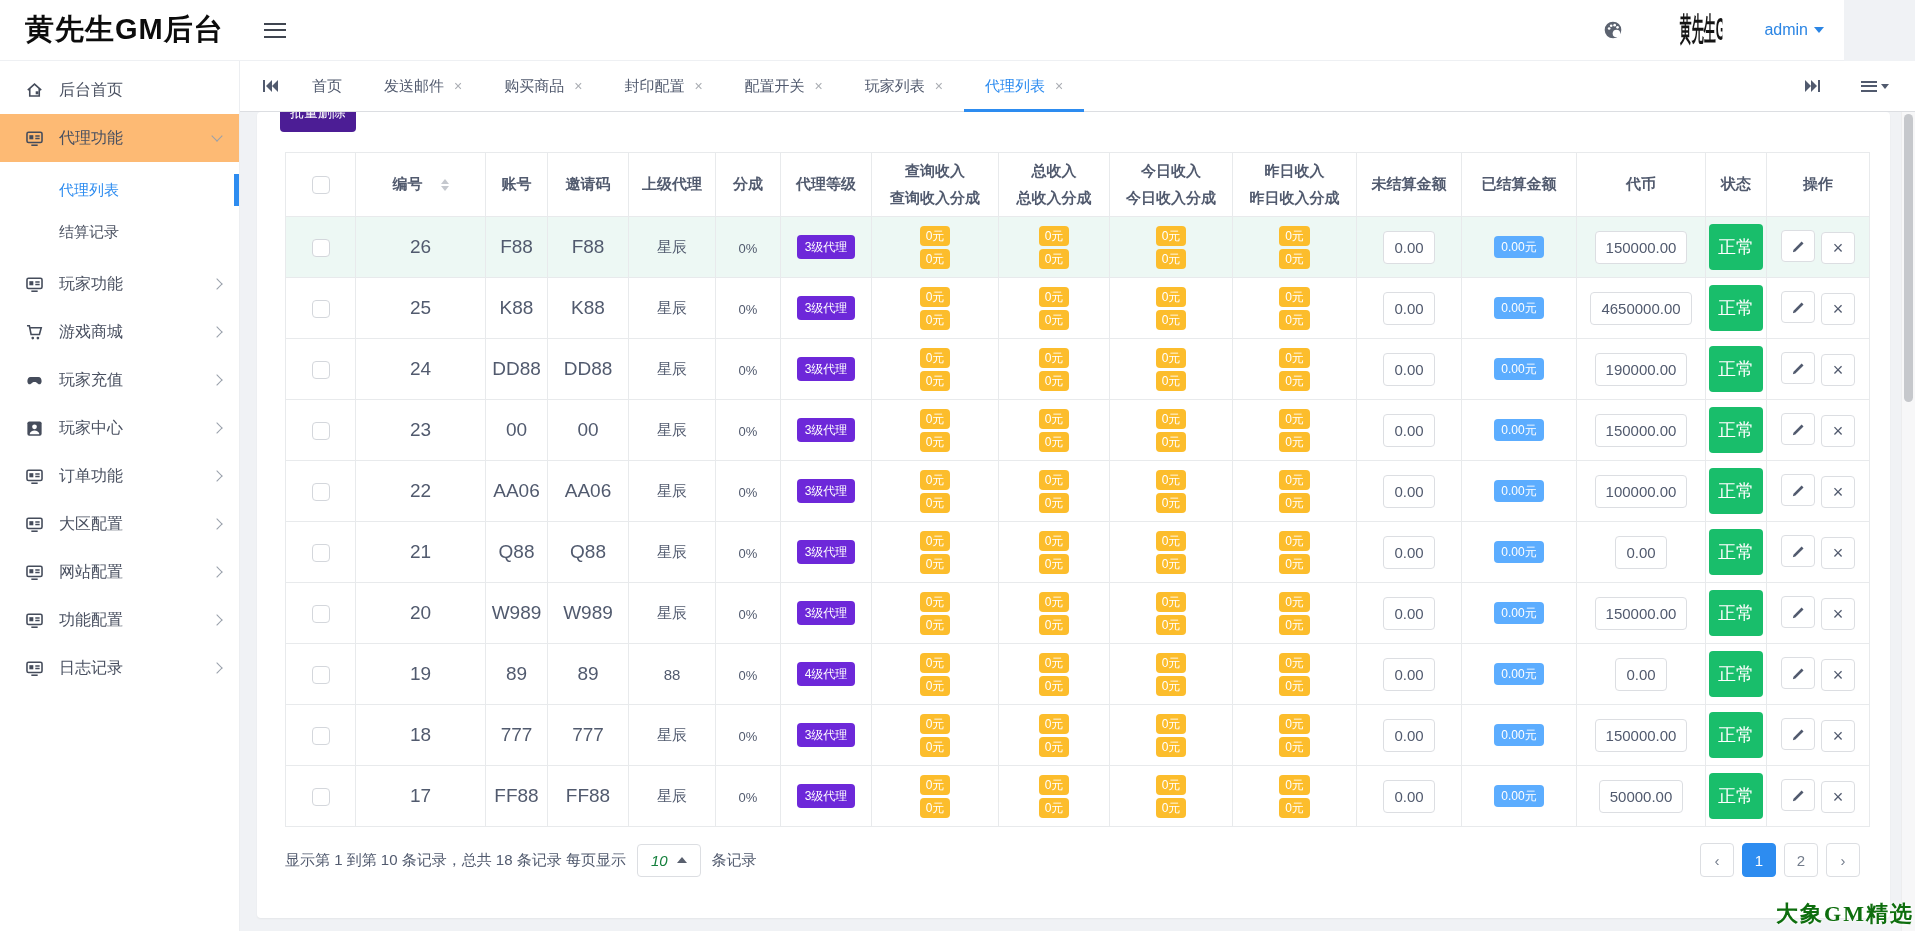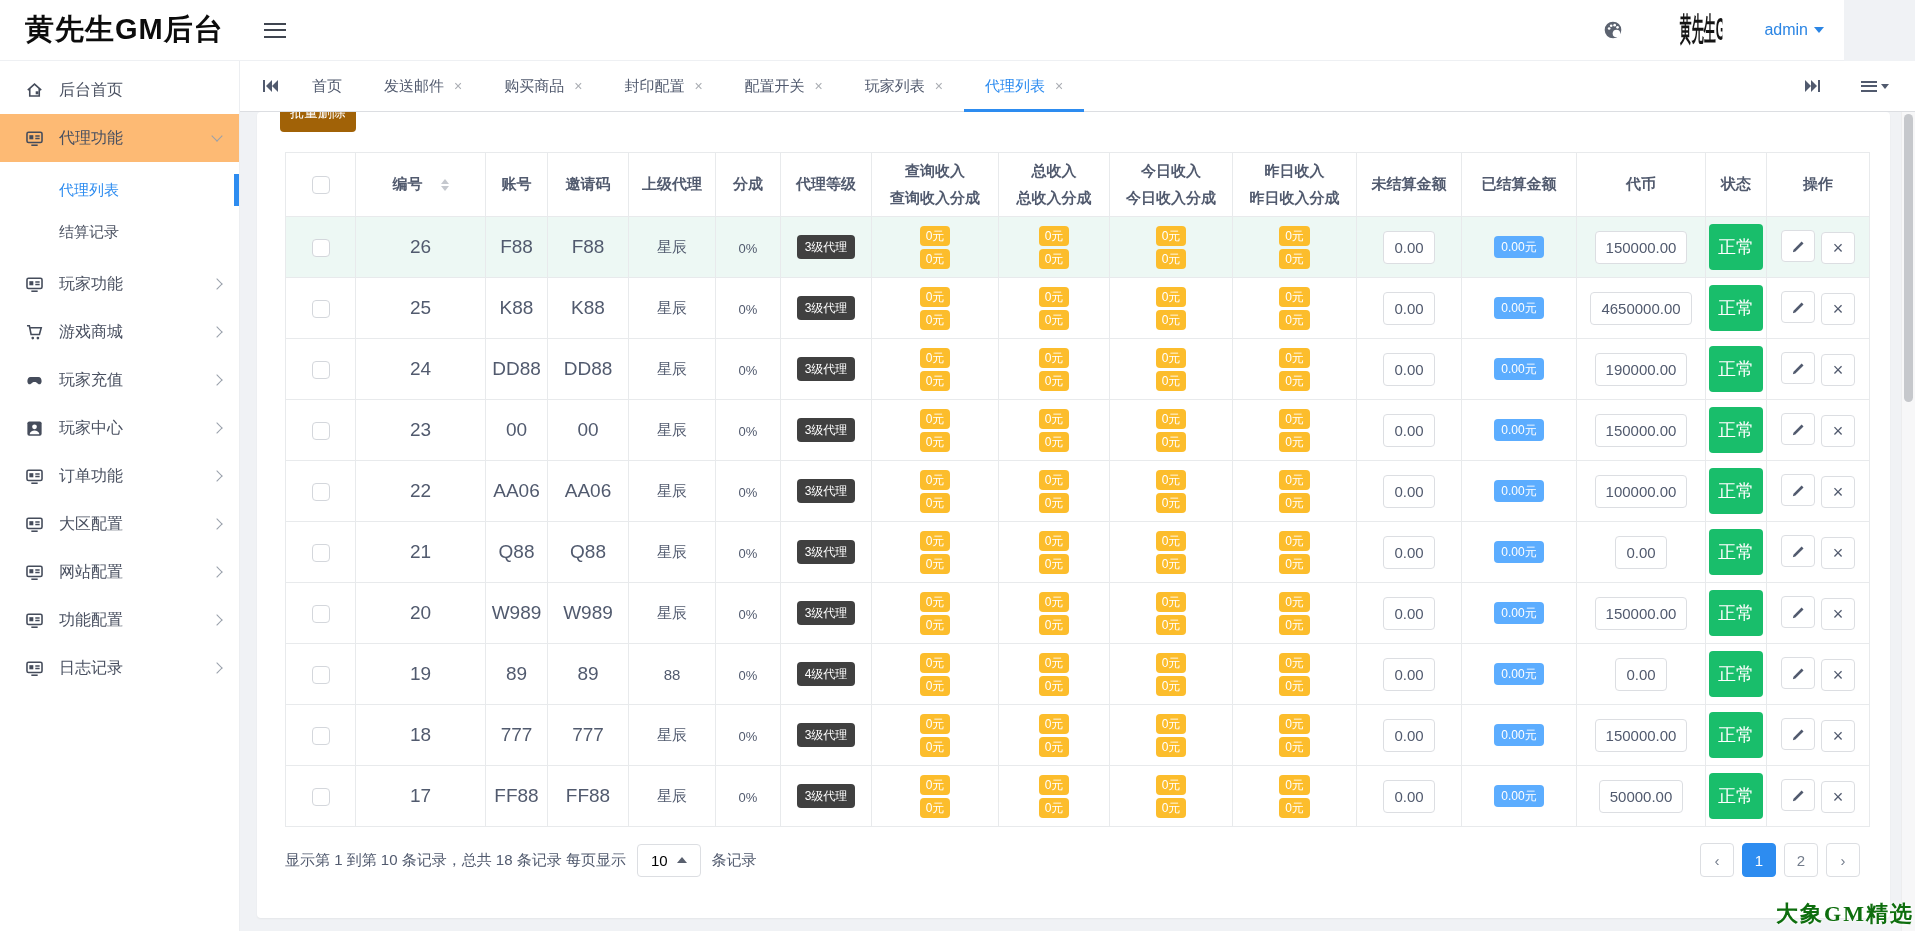--- a/index.html
+++ b/index.html
@@ -41,50 +41,50 @@
   .tab.active::after { content:""; position:absolute; left:0; right:0; bottom:-1px; height:3px; background:#2d8cf0; }
   .tabbar-right { margin-left:auto; display:flex; align-items:center; gap:28px; padding-right:26px; }
   .list-caret { display:flex; align-items:center; gap:4px; cursor:pointer; }
   .list-caret .bars { width:16px; height:11px; display:flex; flex-direction:column; justify-content:space-between; }
   .list-caret .bars i { height:2px; background:#515a6e; display:block; }
   .list-caret .tri { width:0; height:0; border-left:4px solid transparent; border-right:4px solid transparent; border-top:5px solid #515a6e; }
 
   
   .main { position:fixed; top:112px; left:240px; right:0; bottom:0; background:#f0f2f5; }
   .card { position:absolute; left:17px; right:25px; top:0; bottom:13px; background:#fff; border-radius:4px; overflow:hidden; box-shadow:0 1px 2px rgba(0,0,0,.05); }
-  .btn-danger { position:absolute; top:-18px; left:23px; width:76px; height:38px; background:#a16207; border:none; border-radius:4px; color:#fff; font-size:14px; cursor:pointer; font-family:inherit; }
+  .btn-danger { position:absolute; top:-18px; left:23px; width:76px; height:38px; background:#4c1d95; border:none; border-radius:4px; color:#fff; font-size:14px; cursor:pointer; font-family:inherit; }
 
   
   table.grid { border-collapse:collapse; table-layout:fixed; width:1584px; margin:40px 0 0 28px; }
   .grid th, .grid td { border:1px solid #e8eaec; text-align:center; vertical-align:middle; padding:2px; overflow:hidden; }
   .grid th { height:64px; font-weight:bold; color:#515a6e; font-size:15px; background:#fff; }
   .grid td { height:61px; font-size:15px; }
   .grid tr.hl { background:#edf8f4; }
   .th2 div { line-height:1.75; }
   .num { font-size:19px; }
   .share { font-size:13px; }
   .sort { display:inline-flex; flex-direction:column; gap:2px; margin-left:18px; vertical-align:middle; cursor:pointer; }
   .sort i { width:0; height:0; border-left:4px solid transparent; border-right:4px solid transparent; display:block; }
   .sort .up { border-bottom:5px solid #c5c8ce; }
   .sort .down { border-top:5px solid #c5c8ce; }
   .cbx { display:inline-block; width:18px; height:18px; border:1px solid #d4d7dc; border-radius:4px; background:#fff; vertical-align:middle; cursor:pointer; }
   .badge { display:inline-block; border-radius:4px; color:#fff; font-size:12px; line-height:1; white-space:nowrap; }
-  .badge.level   { background:#404040; padding:6px 8px; }
+  .badge.level   { background:#6d28d9; padding:6px 8px; }
   .badge.coin    { background:#fcbd2c; padding:4px 6px; }
   .badge.settled { background:#5cadff; padding:5px 7px; }
   .badge.status  { background:#19be6b; padding:14px 9px; font-size:18px; }
   .coin-stack .badge { display:block; width:max-content; margin:3px auto; }
   .cell-input { display:inline-block; border:1px solid #dcdee2; border-radius:4px; background:#fff; padding:7px 10px; font-size:15px; color:#515a6e; min-width:34px; cursor:text; }
   .act-btn { display:inline-flex; align-items:center; justify-content:center; width:34px; height:32px; border:1px solid #dcdee2; border-radius:4px; background:#fff; margin:0 3px; cursor:pointer; color:#515a6e; font-size:18px; line-height:1; font-family:inherit; }
 
   
   .pager { display:flex; align-items:center; margin:16px 30px 0 28px; font-size:15px; color:#515a6e; }
   .pager-left { display:flex; align-items:center; }
   .size-select { display:inline-flex; align-items:center; gap:9px; border:1px solid #dcdee2; border-radius:4px; padding:7px 13px; margin:0 11px; background:#fff; cursor:pointer; }
-  .size-select .val { color:#000000; }
+  .size-select .val { color:#15803d;font-style:italic; }
   .caret-up { width:0; height:0; border-left:5px solid transparent; border-right:5px solid transparent; border-bottom:6px solid #59606e; }
   .pager-right { margin-left:auto; display:flex; }
   .page-btn { min-width:34px; height:34px; border:1px solid #dcdee2; border-radius:4px; background:#fff; color:#737c8b; font-size:15px; margin-left:8px; cursor:pointer; font-family:inherit; }
   .page-btn.active { background:#2d8cf0; border-color:#2d8cf0; color:#fff; }
 
   
   .scrollbar { position:fixed; top:112px; right:0; bottom:0; width:14px; background:#f7f7f8; border-left:1px solid #ededee; z-index:30; }
   .scroll-thumb { position:absolute; top:2px; left:2px; width:9px; height:288px; background:#c6c8cc; border-radius:5px; cursor:grab; }
   .watermark { position:fixed; right:1px; bottom:2px; z-index:40; font-family:"Liberation Serif","DejaVu Serif",serif; font-weight:bold; font-size:22px; color:#0e6e0e; letter-spacing:2px; text-shadow:0 0 4px #fff,0 0 2px #fff; }
 </style>

